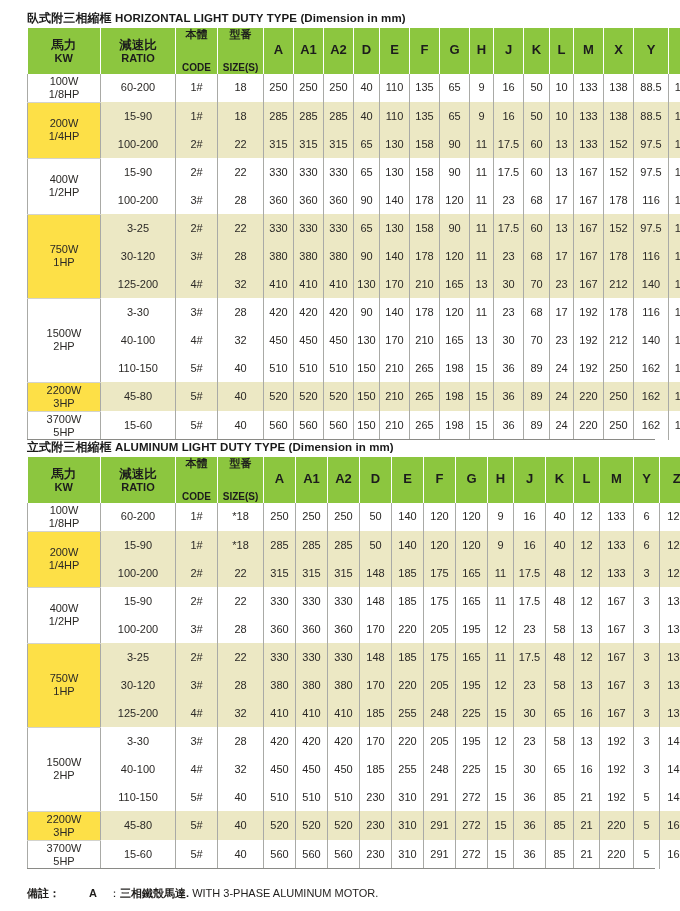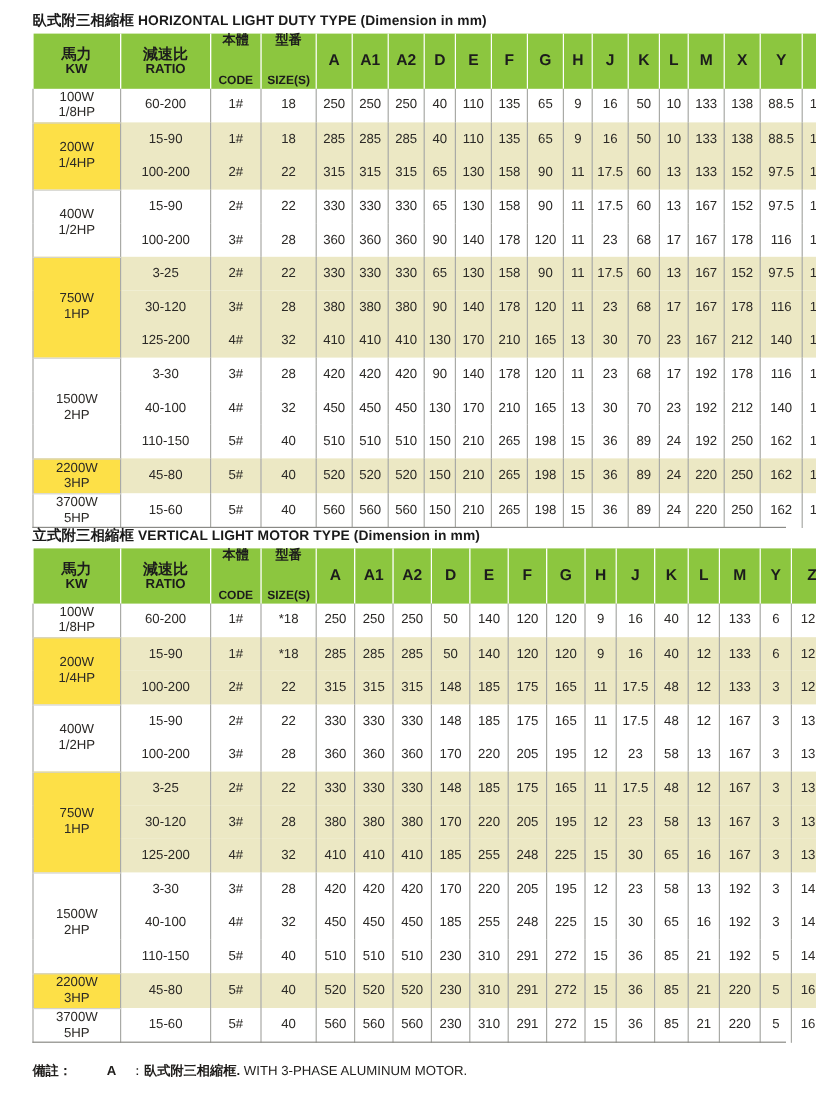--- a/index.html
+++ b/index.html
@@ -449,21 +449,21 @@
             <td>162</td>
             <td class="last">160</td>
           </tr>
         </tbody>
     </table>
   </div>
 
   <div style="position:absolute;left:27px;top:437px;">
     <span class="sec-title">
       <span class="cjk">立式附三相縮框</span>
-      <span class="lat">VERTICAL LIGHT MOTOR TYPE</span>
+      <span class="lat">ALUMINUM LIGHT DUTY TYPE</span>
       <span class="dim">(Dimension in mm)</span>
     </span>
   </div>
 
   <div class="tbl-wrap" style="position:absolute;left:27px;top:457px;width:628px;">
     <table class="spec" id="tbl-1">
       <colgroup>
         <col style="width:73px">
           <col style="width:75px">
           <col style="width:42px">
@@ -792,19 +792,19 @@
             <td>220</td>
             <td>5</td>
             <td class="last">160</td>
           </tr>
         </tbody>
     </table>
   </div>
 
   <div class="notes" style="position:absolute;left:27px;top:853px;width:620px;">
     <div id="notes-body">
-        <div class="row"><span class="lbl" style="width: 62px;">備註：</span><span style="display: inline-block; width: 20px; text-align: left; font-weight: bold;">A</span><span>：</span><span class="cjk">臥式附三相縮框. </span><span class="en">WITH 3-PHASE ALUMINUM MOTOR.</span></div>
+        <div class="row"><span class="lbl" style="width: 62px;">備註：</span><span style="display: inline-block; width: 20px; text-align: left; font-weight: bold;">A</span><span>：</span><span class="cjk">三相鐵殼馬達. </span><span class="en">WITH 3-PHASE ALUMINUM MOTOR.</span></div>
         <div class="row"><span class="lbl" style="width: 62px;"></span><span style="display: inline-block; width: 20px; text-align: left; font-weight: bold;">A2</span><span>：</span><span class="cjk">三相馬達附剎車器. </span><span class="en">WITH 3-PHASE BRAKE MOTIOR.</span></div>
         <div class="row"><span class="lbl" style="width: 62px;"></span><span style="display: inline-block; width: 20px; text-align: left; font-weight: bold;">*</span><span>：</span><span class="cjk">屬於B型出力法蘭. </span><span class="en">BELONG TO B TYPE OUTPUT FLANGE.</span></div>
       </div>
   </div>
 
 </div>
 
 </body></html>

